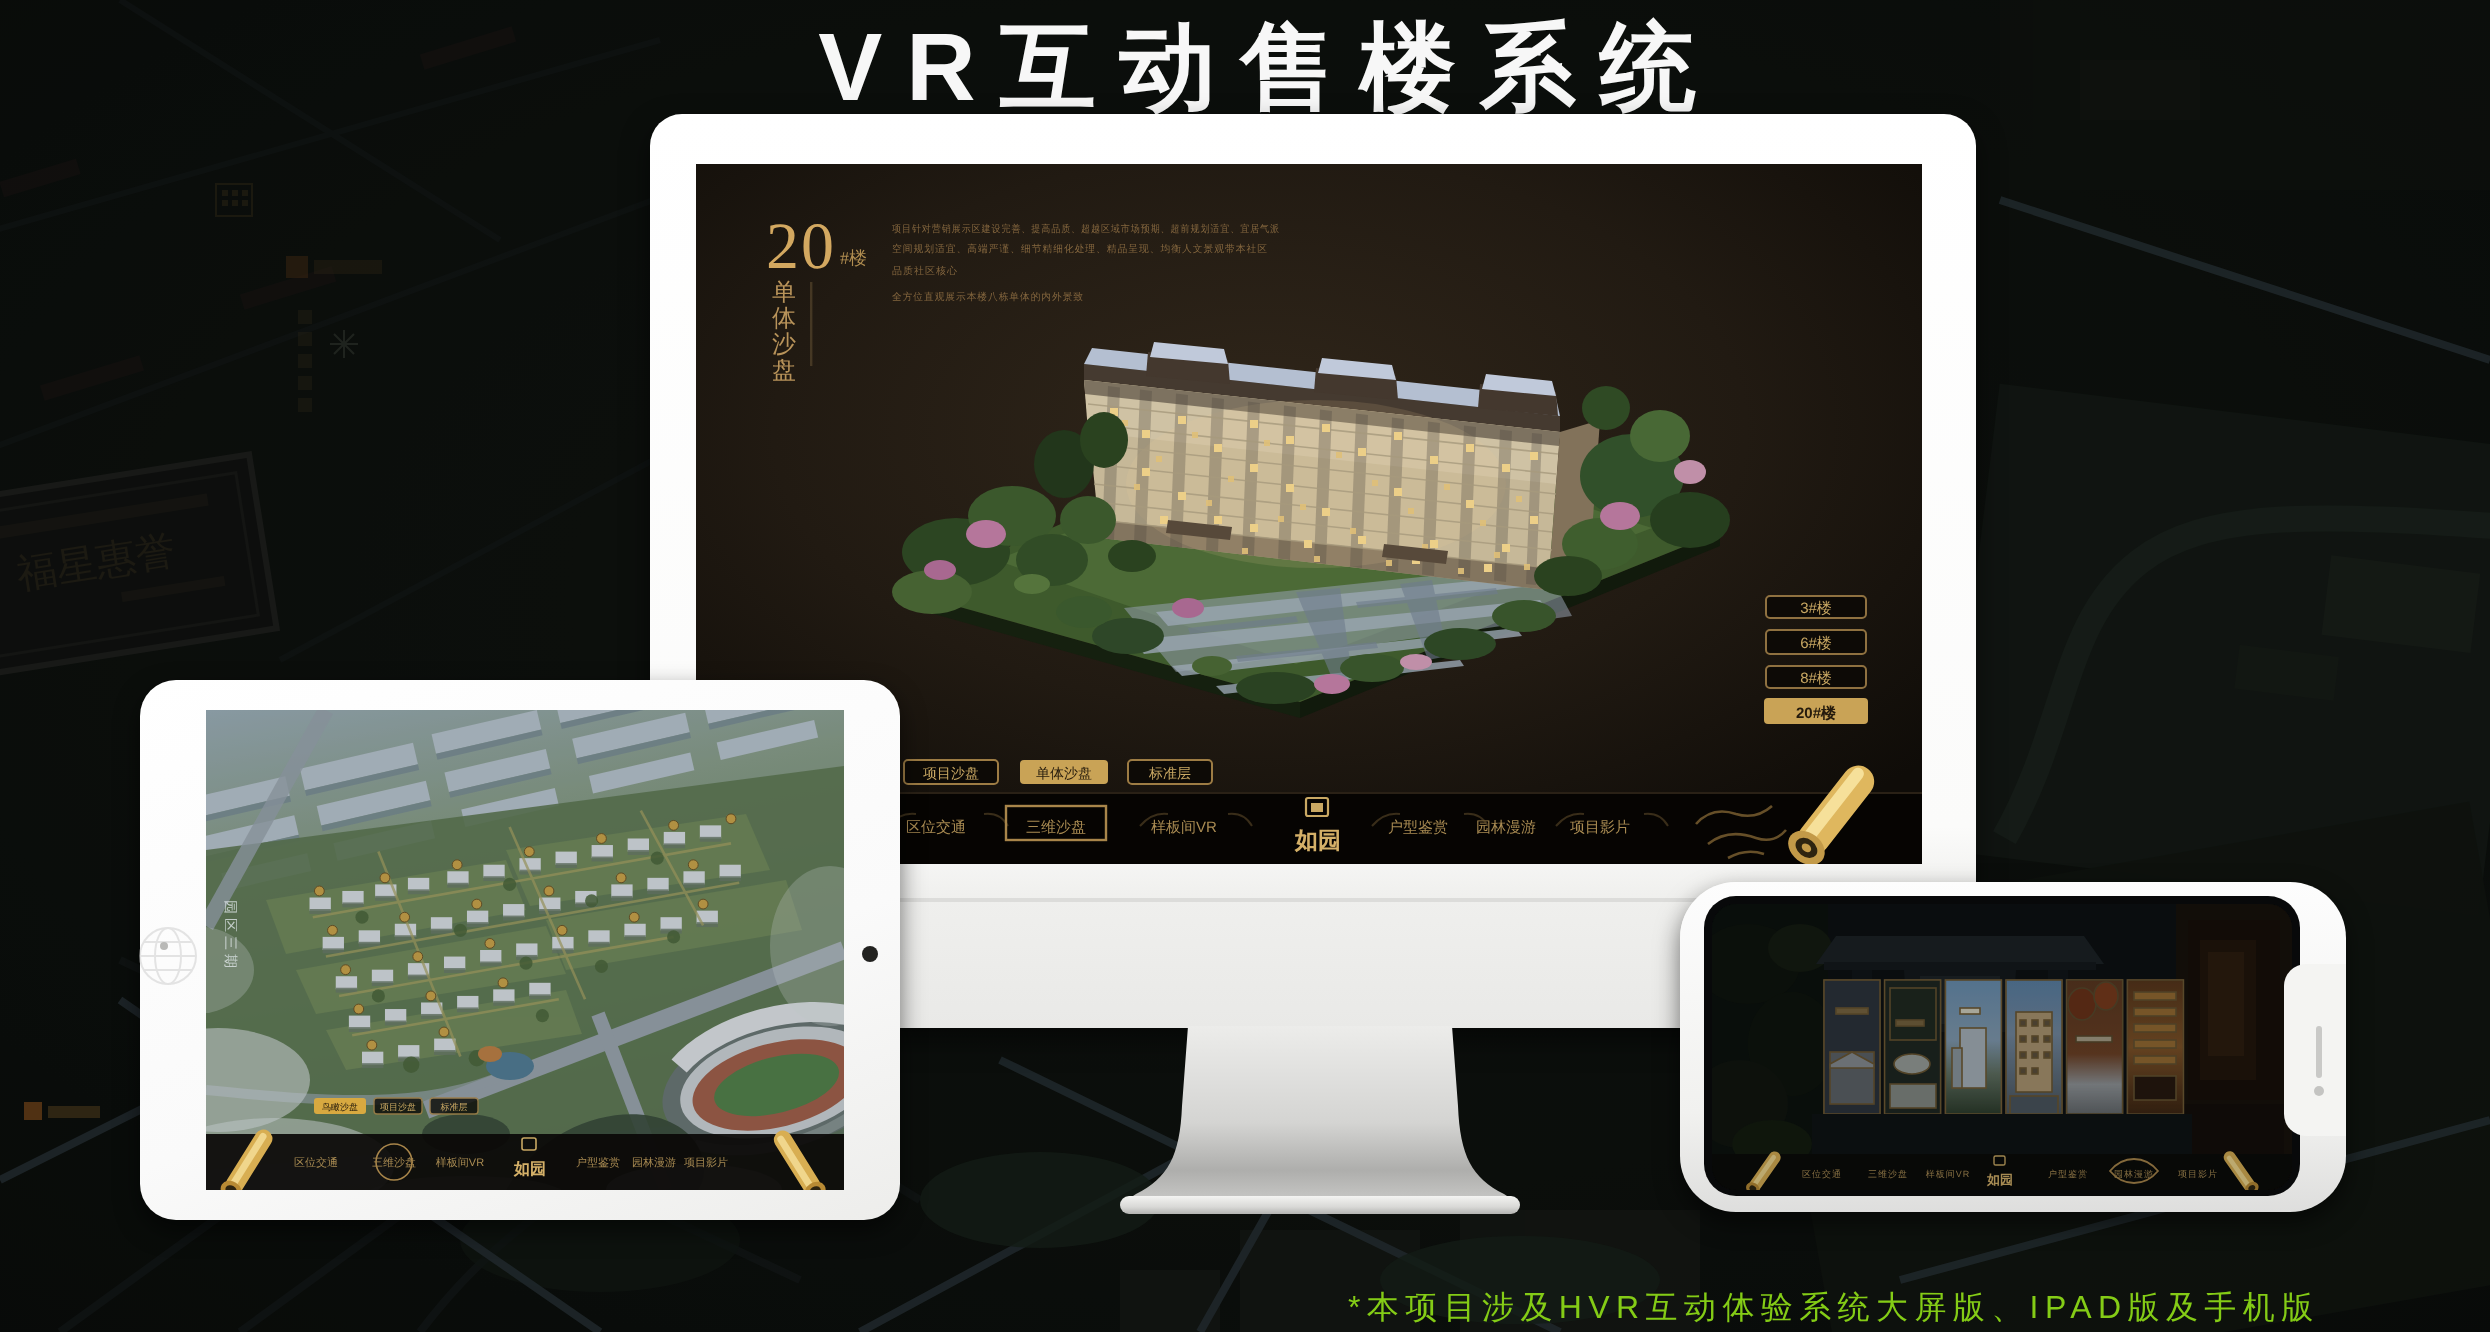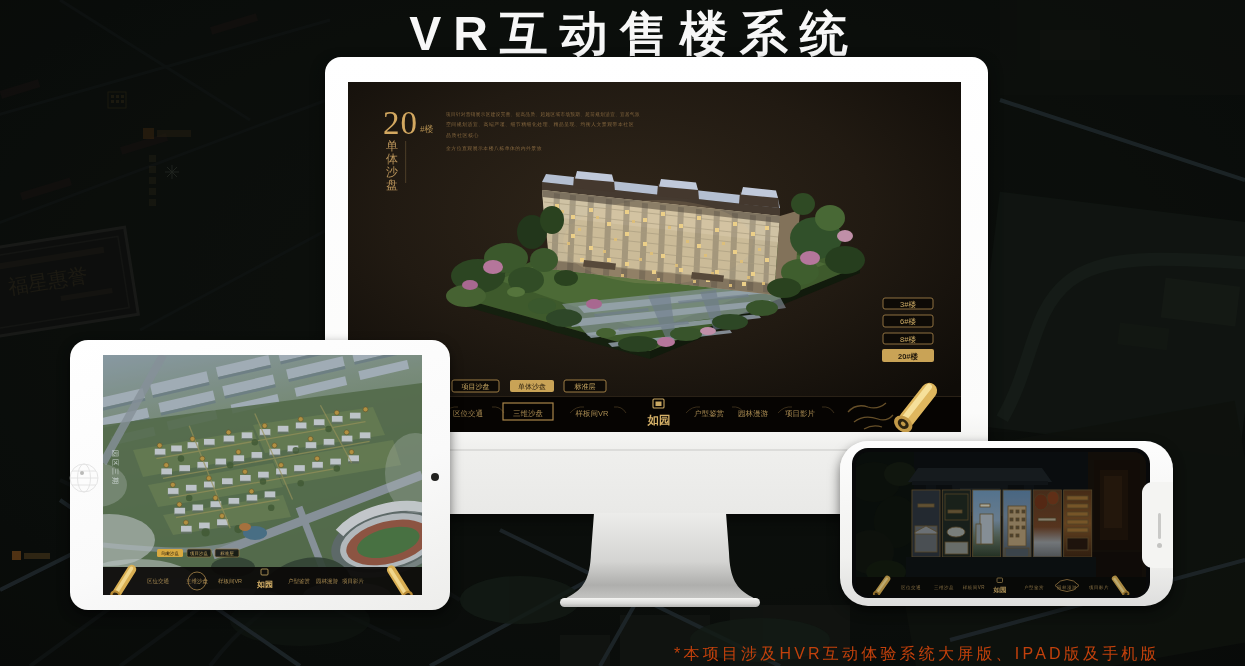--- a/index.html
+++ b/index.html
@@ -888,13 +888,13 @@
   </g>
 </svg>
 
 <div class="abs" style="left:1142px;top:482px;width:31px;height:86px;border-radius:11px 0 0 11px;
      background:#f4f4f2;"></div>
 
 <div class="abs" style="left:1158px;top:513px;width:3px;height:26px;border-radius:2px;background:#c9c9c7;"></div>
 
 <div class="abs" style="left:1157px;top:543px;width:5px;height:5px;border-radius:50%;background:#c4c4c2;"></div>
 
-<div class="abs" style="left:674px;top:644px;font-size:16px;color:#c2410c;letter-spacing:3.2px;">*本项目涉及HVR互动体验系统大屏版、IPAD版及手机版</div>
+<div class="abs" style="left:674px;top:644px;font-size:16px;color:#84cc16;letter-spacing:3.2px;">*本项目涉及HVR互动体验系统大屏版、IPAD版及手机版</div>
 
 </body></html>

